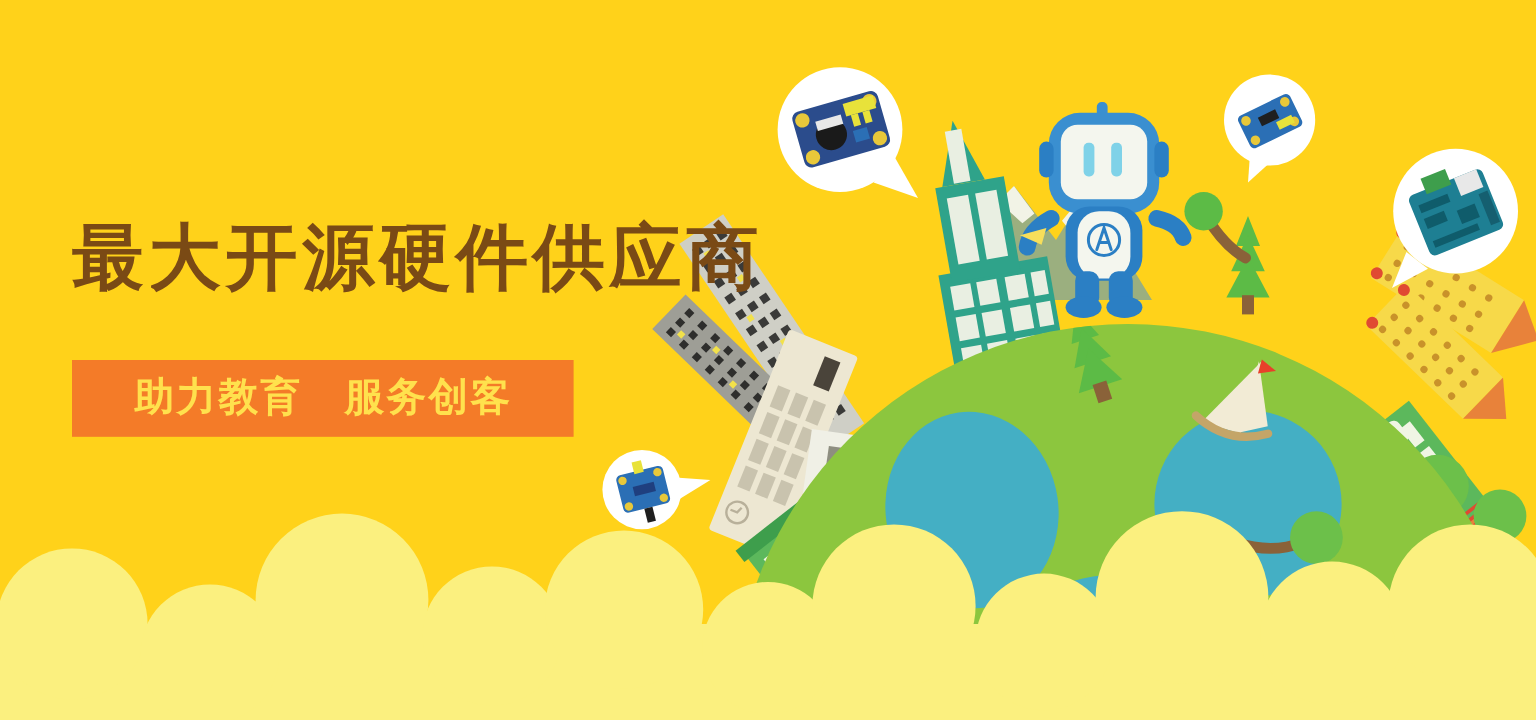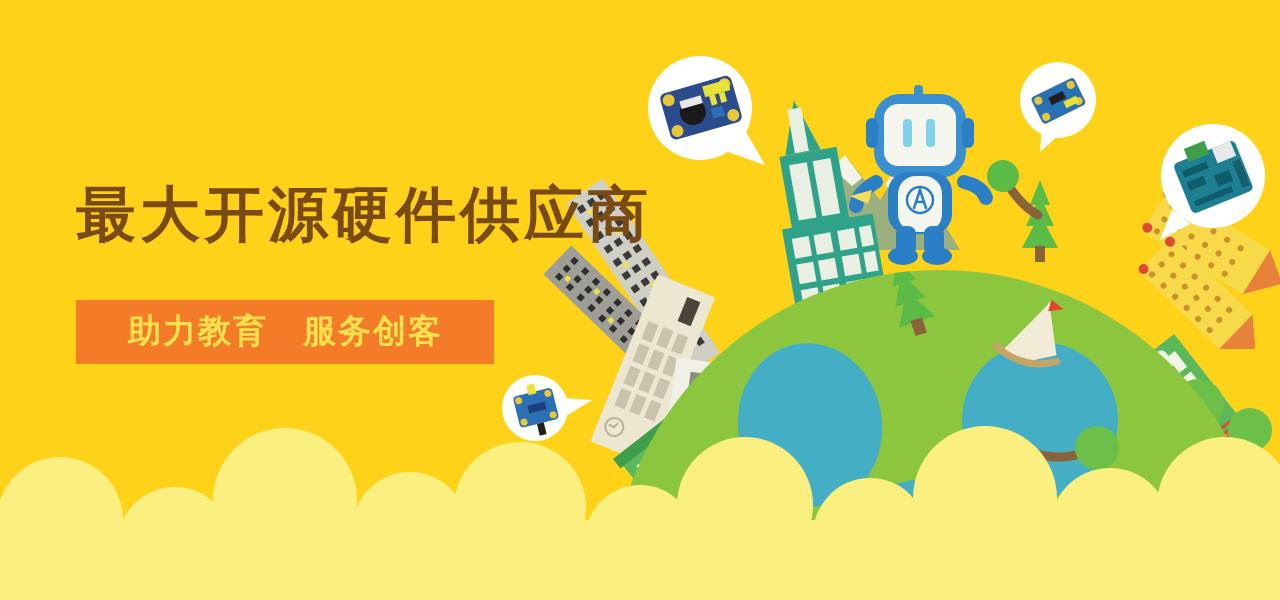--- a/index.html
+++ b/index.html
@@ -21,21 +21,21 @@
     position: absolute;
     left: 0;
     top: 0;
     width: 1280px;
     height: 600px;
     display: block;
   }
   
   .text-block {
     position: absolute;
-    left: 76px;
+    left: 60px;
     top: 185px;
     z-index: 40;
   }
   .headline {
     font-family: "Liberation Sans", "DejaVu Sans", sans-serif;
     font-size: 60px;
     font-weight: bold;
     color: #7A4A15;
     letter-spacing: 4px;
     line-height: 1;

